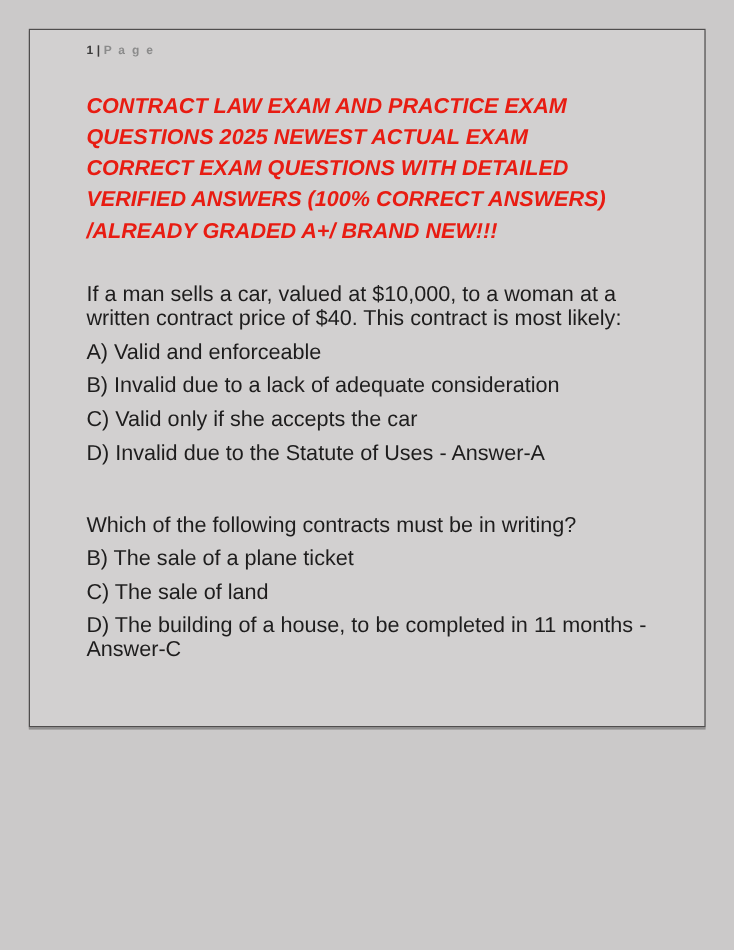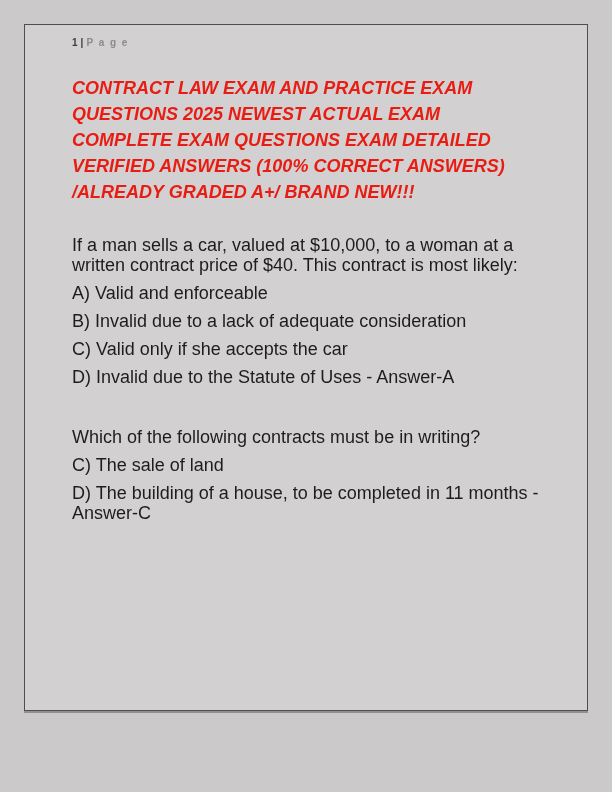--- a/index.html
+++ b/index.html
@@ -14,21 +14,21 @@
   * { margin: 0; padding: 0; box-sizing: border-box; }
   html, body {
     width: 612px; height: 792px;
     background: var(--canvas-background);
     font-family: "Liberation Sans", sans-serif;
     overflow: hidden;
   }
   .page {
     position: absolute;
     left: 24px; top: 24px;
-    width: 564px; height: 687px;
+    width: 564px; height: 582px;
     background: var(--page-background);
     border: 1px solid var(--page-border);
     box-shadow: 0 2px 0 rgba(75,75,75,0.45);
     padding: 12px 41px 0 47px;
   }
   .page-header {
     font-size: 10px;
     font-weight: bold;
     color: var(--header-dark);
     height: 12px;
@@ -58,34 +58,35 @@
 
 <div class="page">
 
   <div class="page-header">
     <span>1</span><span class="pg-sep">|</span><span class="pg-word">P a g e</span>
   </div>
 
   <div class="doc-title">
     <div>CONTRACT LAW EXAM AND PRACTICE EXAM</div>
     <div>QUESTIONS 2025 NEWEST ACTUAL EXAM</div>
-    <div>COMPLETE EXAM QUESTIONS EXAM DETAILED</div>
+    <div>CORRECT EXAM QUESTIONS WITH DETAILED</div>
     <div>VERIFIED ANSWERS (100% CORRECT ANSWERS)</div>
     <div>/ALREADY GRADED A+/ BRAND NEW!!!</div>
   </div>
 
   <section class="question question-1">
     <p class="para">If a man sells a car, valued at $10,000, to a woman at a written contract price of $40. This contract is most likely:</p>
     <p class="para">A) Valid and enforceable</p>
     <p class="para">B) Invalid due to a lack of adequate consideration</p>
     <p class="para">C) Valid only if she accepts the car</p>
     <p class="para">D) Invalid due to the Statute of Uses - Answer-A</p>
   </section>
 
   <div class="spacer"></div>
 
   <section class="question question-2">
     <p class="para">Which of the following contracts must be in writing?</p>
+    <p class="para">B) The sale of a plane ticket</p>
     <p class="para">C) The sale of land</p>
     <p class="para">D) The building of a house, to be completed in 11 months - Answer-C</p>
   </section>
 
 </div>
 
 </body></html>

